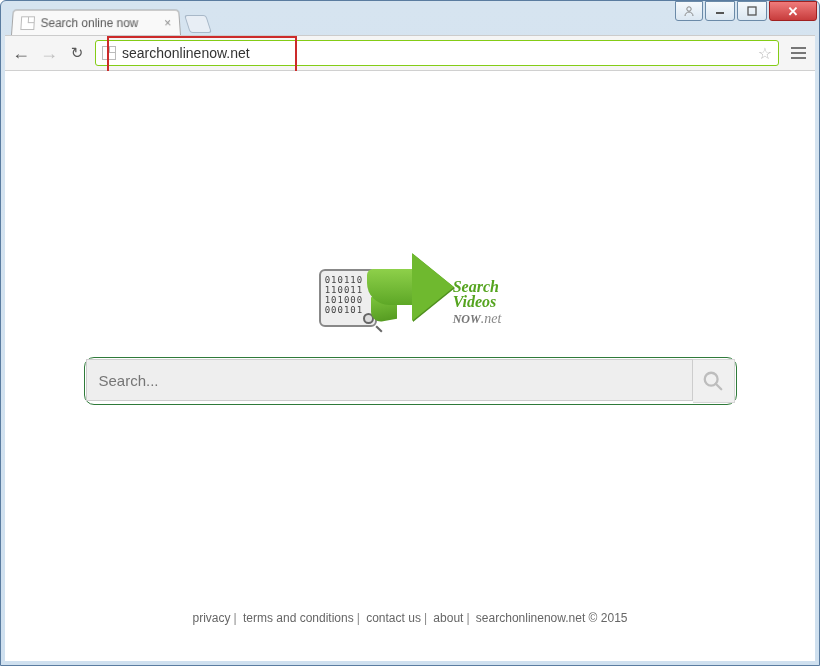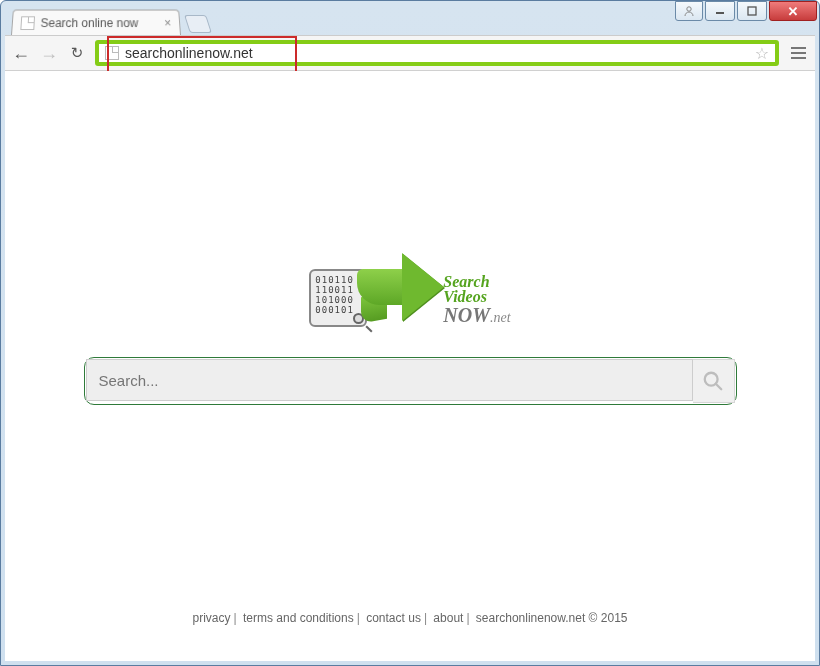--- a/index.html
+++ b/index.html
@@ -18,21 +18,21 @@
   .tab .favicon { width:14px; height:14px; margin-right:6px; background:#fff; border:1px solid #bbb; position:relative; }
   .tab .favicon::after { content:""; position:absolute; top:0; right:0; width:5px; height:5px; background:#fff; border-left:1px solid #bbb; border-bottom:1px solid #bbb; }
   .tab .close-x { position:absolute; right:8px; top:6px; font-size:12px; color:#888; }
   .newtab { width:22px; height:18px; background:#e8eef5; border:1px solid #a8b8c8; border-radius:3px; margin-left:6px; margin-bottom:2px; transform: skewX(18deg); }
 
   
   .toolbar { position:absolute; top:34px; left:4px; right:4px; height:36px; background:#f5f5f5; border-top:1px solid #ccc; border-bottom:1px solid #d0d0d0; display:flex; align-items:center; padding:0 6px; gap:8px; }
   .nav-arrow { width:20px; font-size:18px; color:#595959; text-align:center; }
   .nav-arrow.disabled { color:#bfbfbf; }
   .reload { font-size:15px; color:#595959; width:20px; text-align:center; }
-  .omnibox { flex:1; height:26px; background:#fff; border:4px solid #84cc16; border-radius:3px; display:flex; align-items:center; padding:0 6px; font-size:14px; color:#333; }
+  .omnibox { flex:1; height:26px; background:#fff; border:1px solid #84cc16; border-radius:3px; display:flex; align-items:center; padding:0 6px; font-size:14px; color:#333; }
   .omnibox .page-ico { width:14px; height:14px; margin-right:6px; background:#fff; border:1px solid #bbb; position:relative; }
   .omnibox .page-ico::after { content:""; position:absolute; top:0; right:0; width:5px; height:5px; background:#fff; border-left:1px solid #bbb; border-bottom:1px solid #bbb; }
   .omnibox .star { margin-left:auto; color:#b8b8b8; font-size:16px; }
   .menu-btn { width:22px; display:flex; flex-direction:column; gap:3px; align-items:center; justify-content:center; }
   .menu-btn span { width:15px; height:2px; background:#777; }
 
   
   .highlight-box { position:absolute; top:35px; left:106px; width:190px; height:40px; border:2px solid #cc2a2a; pointer-events:none; }
 
   
@@ -44,21 +44,21 @@
   .binbox { width:58px; height:58px; background:#eee; border:2px solid #888; border-radius:6px; padding:4px; font-family:monospace; font-size:9px; line-height:10px; color:#444; letter-spacing:1px; position:relative; }
   .binbox .mag { position:absolute; right:-6px; bottom:-6px; width:18px; height:18px; }
   .binbox .mag .lens { width:11px; height:11px; border:2px solid #666; border-radius:50%; background:#ddd; }
   .binbox .mag .handle { position:absolute; width:8px; height:2px; background:#666; bottom:1px; right:-2px; transform:rotate(45deg); }
   .arrow-wrap { position:relative; width:90px; height:80px; margin-left:-10px; }
   .arrow-body { position:absolute; left:0; top:22px; width:55px; height:36px; background:linear-gradient(#8ed04a,#5da726); border-radius:6px 0 0 22px; }
   .arrow-tail { position:absolute; left:4px; top:48px; width:26px; height:26px; background:linear-gradient(#7cc43c,#569c22); border-radius:0 0 0 12px; transform:skewY(-10deg); }
   .arrow-head { position:absolute; left:45px; top:6px; width:0; height:0; border-top:34px solid transparent; border-bottom:34px solid transparent; border-left:42px solid #6fb92f; filter:drop-shadow(1px 1px 0 #4f8f1f); }
   .logo-text { margin-left:-4px; font-family: Georgia, 'Times New Roman', serif; }
   .logo-text .l1 { color:#55a41f; font-weight:bold; font-size:16px; font-style:italic; line-height:15px; }
-  .logo-text .l3 { color:#777; font-weight:bold; font-size:20px; font-style:italic; }
+  .logo-text .l3 { color:#777; font-weight:bold; font-size:12px; font-style:italic; }
   .logo-text .net { color:#888; font-size:14px; font-style:italic; }
 
   
   .search-row { display:flex; justify-content:center; margin-top:30px; }
   .search-wrap { display:flex; border:1px solid #2f7a3a; border-radius:10px; padding:1px; width:653px; }
   .search-input { flex:1; height:42px; background:#eeeeee; border:1px solid #cdcdcd; padding:0 12px; font-size:15px; color:#a8a8a8; outline:none; }
   .search-btn { width:42px; height:44px; background:#f0f0f0; border:1px solid #d6d6d6; border-left:none; display:flex; align-items:center; justify-content:center; }
   .search-btn svg { width:22px; height:22px; }
 
   

